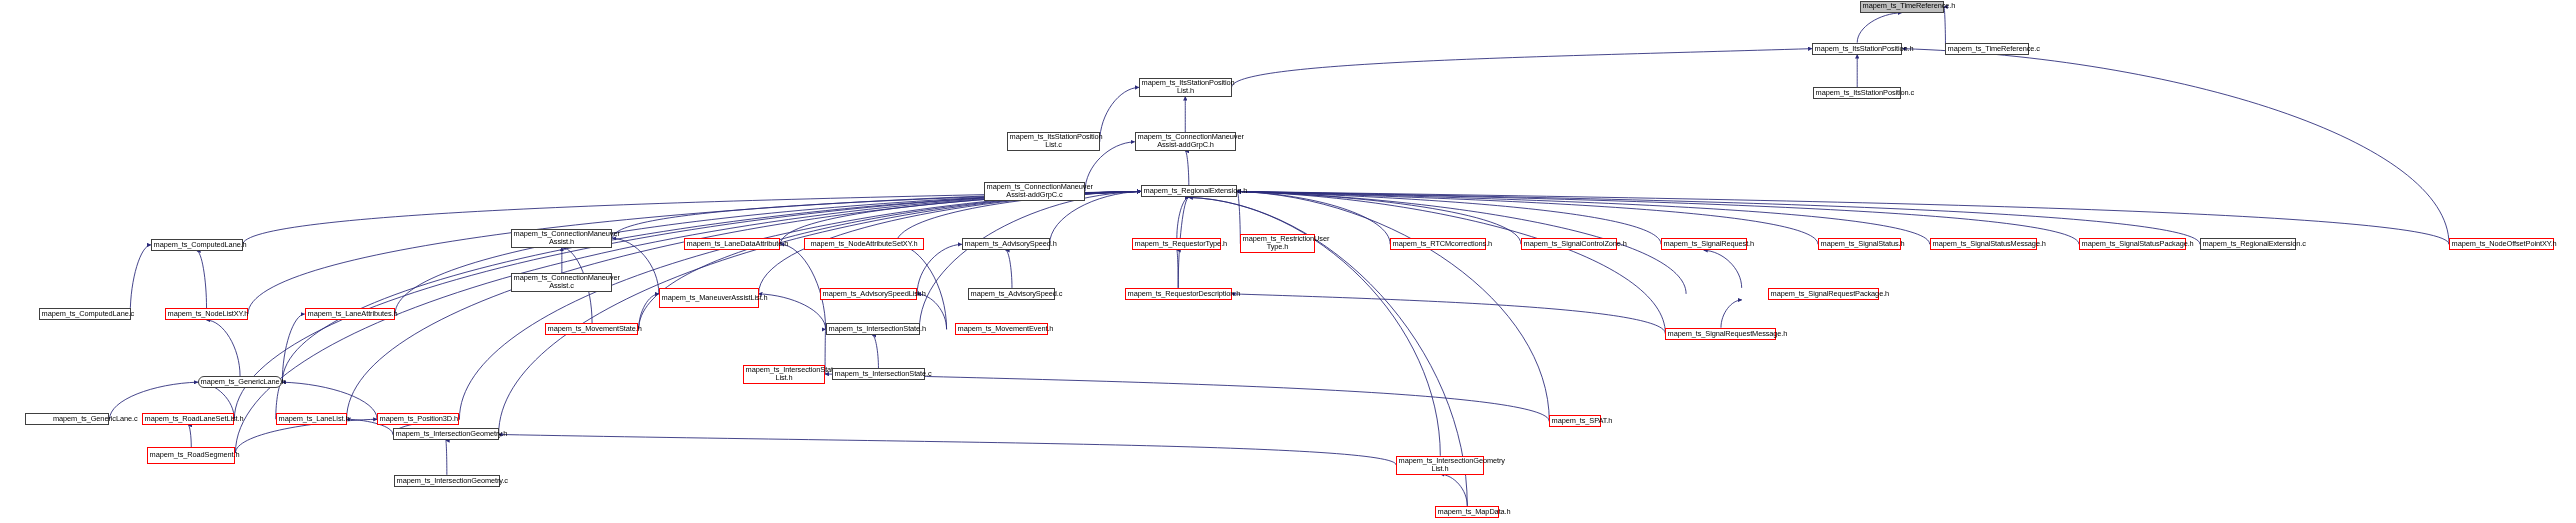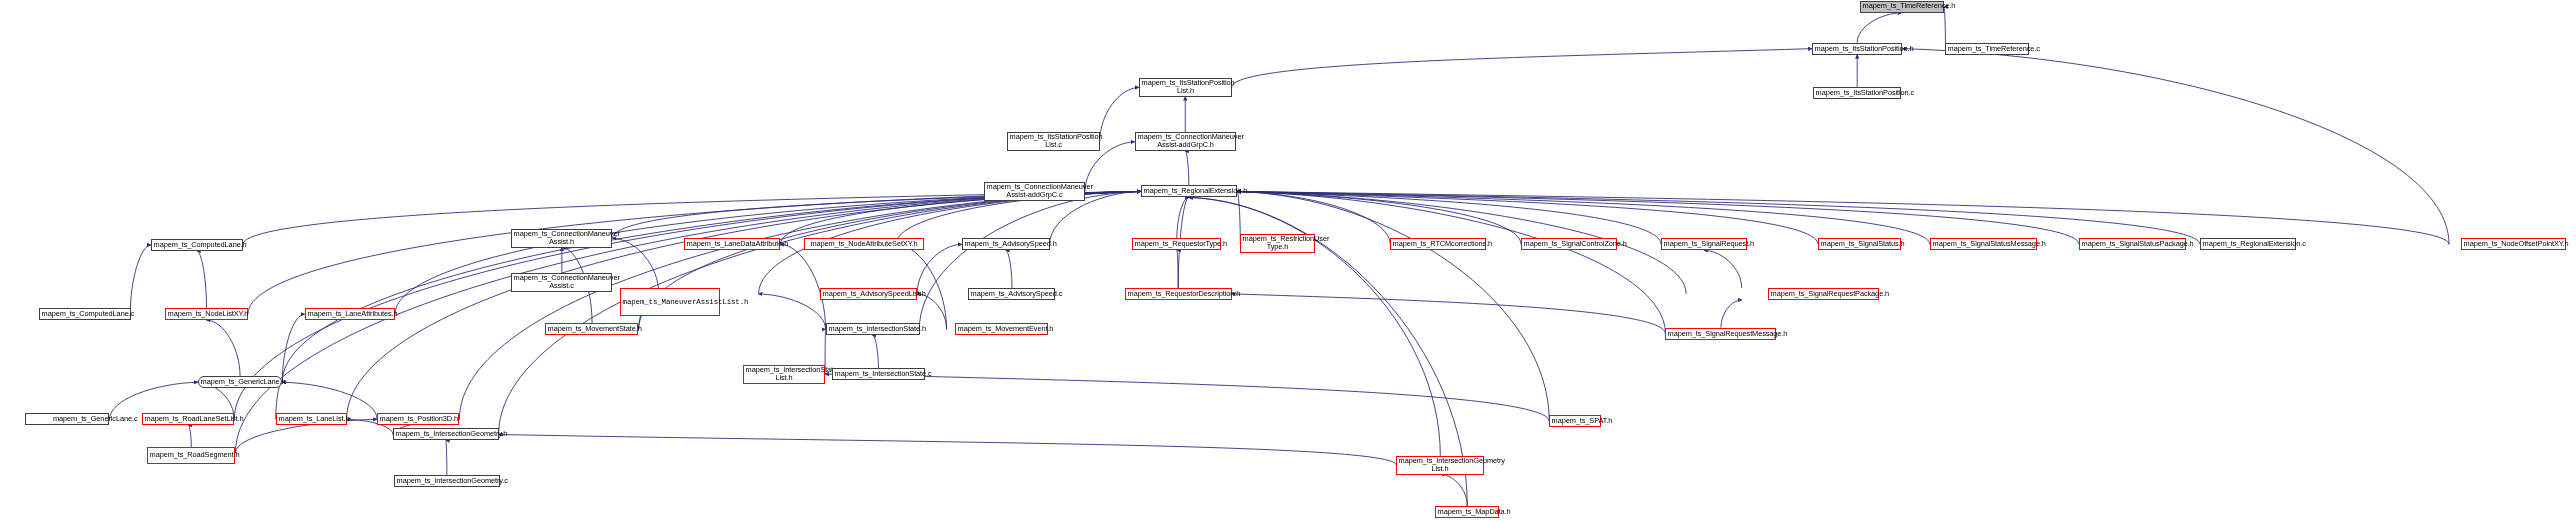--- a/index.html
+++ b/index.html
@@ -146,40 +146,40 @@
       <div class="node red" style="left: 147px; top: 447px; width: 88px; height: 17px;"><span>mapem_ts_RoadSegment.h</span></div>
       <div class="node black" style="left: 393px; top: 428px; width: 106px; height: 12px;"><span>mapem_ts_IntersectionGeometry.h</span></div>
       <div class="node black" style="left: 394px; top: 475px; width: 106px; height: 12px;"><span>mapem_ts_IntersectionGeometry.c</span></div>
       <div class="node black" style="left: 511px; top: 229px; width: 101px; height: 18.5px;"><span>mapem_ts_ConnectionManeuver
 Assist.h</span></div>
       <div class="node black" style="left: 511px; top: 273px; width: 101px; height: 18.5px;"><span>mapem_ts_ConnectionManeuver
 Assist.c</span></div>
       <div class="node red" style="left: 684px; top: 238px; width: 96px; height: 12px;"><span>mapem_ts_LaneDataAttribute.h</span></div>
       <div class="node red" style="left: 795px; top: 238px; width: 120px; height: 12px; margin-left: 9px;"><span>mapem_ts_NodeAttributeSetXY.h</span></div>
       <div class="node black" style="left: 962px; top: 238px; width: 88px; height: 12px;"><span>mapem_ts_AdvisorySpeed.h</span></div>
-      <div class="node red" style="left: 620px; top: 288px; width: 100px; height: 28px; font-family: Liberation Mono, monospace;"><span>mapem_ts_ManeuverAssistList.h</span></div>
+      <div class="node red" style="left: 659px; top: 288px; width: 100px; height: 20px;"><span>mapem_ts_ManeuverAssistList.h</span></div>
       <div class="node red" style="left: 820px; top: 288px; width: 97px; height: 12px;"><span>mapem_ts_AdvisorySpeedList.h</span></div>
       <div class="node black" style="left: 968px; top: 288px; width: 87px; height: 12px;"><span>mapem_ts_AdvisorySpeed.c</span></div>
       <div class="node red" style="left: 545px; top: 323px; width: 93px; height: 12px;"><span>mapem_ts_MovementState.h</span></div>
       <div class="node black" style="left: 826px; top: 323px; width: 94px; height: 12px;"><span>mapem_ts_IntersectionState.h</span></div>
       <div class="node red" style="left: 947px; top: 323px; width: 93px; height: 12px; margin-left: 8px;"><span>mapem_ts_MovementEvent.h</span></div>
       <div class="node red" style="left: 743px; top: 365px; width: 82px; height: 18.5px;"><span>mapem_ts_IntersectionState
 List.h</span></div>
       <div class="node black" style="left: 832px; top: 368px; width: 93px; height: 12px;"><span>mapem_ts_IntersectionState.c</span></div>
       <div class="node red" style="left: 1132px; top: 238px; width: 89px; height: 12px;"><span>mapem_ts_RequestorType.h</span></div>
       <div class="node red" style="left: 1240px; top: 234px; width: 75px; height: 18.5px;"><span>mapem_ts_RestrictionUser
 Type.h</span></div>
       <div class="node red" style="left: 1390px; top: 238px; width: 96px; height: 12px;"><span>mapem_ts_RTCMcorrections.h</span></div>
       <div class="node red" style="left: 1521px; top: 238px; width: 96px; height: 12px;"><span>mapem_ts_SignalControlZone.h</span></div>
       <div class="node red" style="left: 1661px; top: 238px; width: 86px; height: 12px;"><span>mapem_ts_SignalRequest.h</span></div>
       <div class="node red" style="left: 1818px; top: 238px; width: 83px; height: 12px;"><span>mapem_ts_SignalStatus.h</span></div>
       <div class="node red" style="left: 1930px; top: 238px; width: 107px; height: 12px;"><span>mapem_ts_SignalStatusMessage.h</span></div>
       <div class="node red" style="left: 2079px; top: 238px; width: 107px; height: 12px;"><span>mapem_ts_SignalStatusPackage.h</span></div>
       <div class="node black" style="left: 2200px; top: 238px; width: 96px; height: 12px;"><span>mapem_ts_RegionalExtension.c</span></div>
-      <div class="node red" style="left: 2449px; top: 238px; width: 105px; height: 12px; margin-left: 12px;"><span>mapem_ts_NodeOffsetPointXY.h</span></div>
+      <div class="node red" style="left: 2449px; top: 238px; width: 105px; height: 12px;"><span>mapem_ts_NodeOffsetPointXY.h</span></div>
       <div class="node red" style="left: 1125px; top: 288px; width: 107px; height: 12px;"><span>mapem_ts_RequestorDescription.h</span></div>
       <div class="node red" style="left: 1768px; top: 288px; width: 111px; height: 12px;"><span>mapem_ts_SignalRequestPackage.h</span></div>
       <div class="node red" style="left: 1665px; top: 328px; width: 111px; height: 12px;"><span>mapem_ts_SignalRequestMessage.h</span></div>
       <div class="node red" style="left: 1549px; top: 415px; width: 52px; height: 12px;"><span>mapem_ts_SPAT.h</span></div>
       <div class="node red" style="left: 1396px; top: 456px; width: 88px; height: 18.5px;"><span>mapem_ts_IntersectionGeometry
 List.h</span></div>
       <div class="node red" style="left: 1435px; top: 506px; width: 64px; height: 12px;"><span>mapem_ts_MapData.h</span></div>
     </div>
 </div>
 

